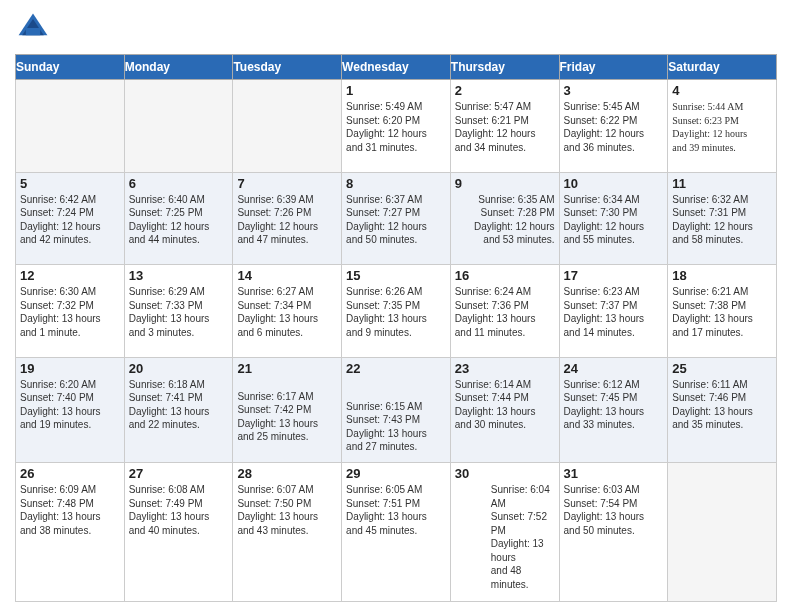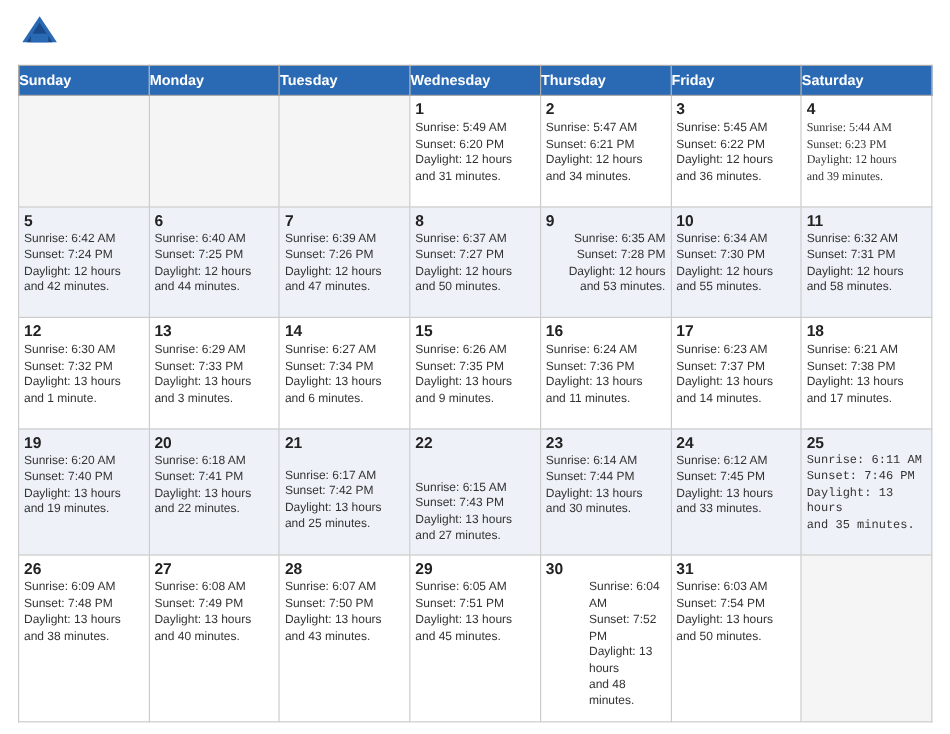--- a/index.html
+++ b/index.html
@@ -302,21 +302,21 @@
           </td>
           <td>
             <span class="day-num">24</span>
             <div class="day-info" style="white-space: pre-line;">Sunrise: 6:12 AM
 Sunset: 7:45 PM
 Daylight: 13 hours
 and 33 minutes.</div>
           </td>
           <td>
             <span class="day-num">25</span>
-            <div class="day-info" style="white-space: pre-line; font-family: Liberation Mono, monospace;">Sunrise: 6:11 AM
+            <div class="day-info" style="white-space: pre-line;">Sunrise: 6:11 AM
 Sunset: 7:46 PM
 Daylight: 13 hours
 and 35 minutes.</div>
           </td>
         </tr>
         <tr>
           <td>
             <span class="day-num">26</span>
             <div class="day-info" style="white-space: pre-line;">Sunrise: 6:09 AM
 Sunset: 7:48 PM

